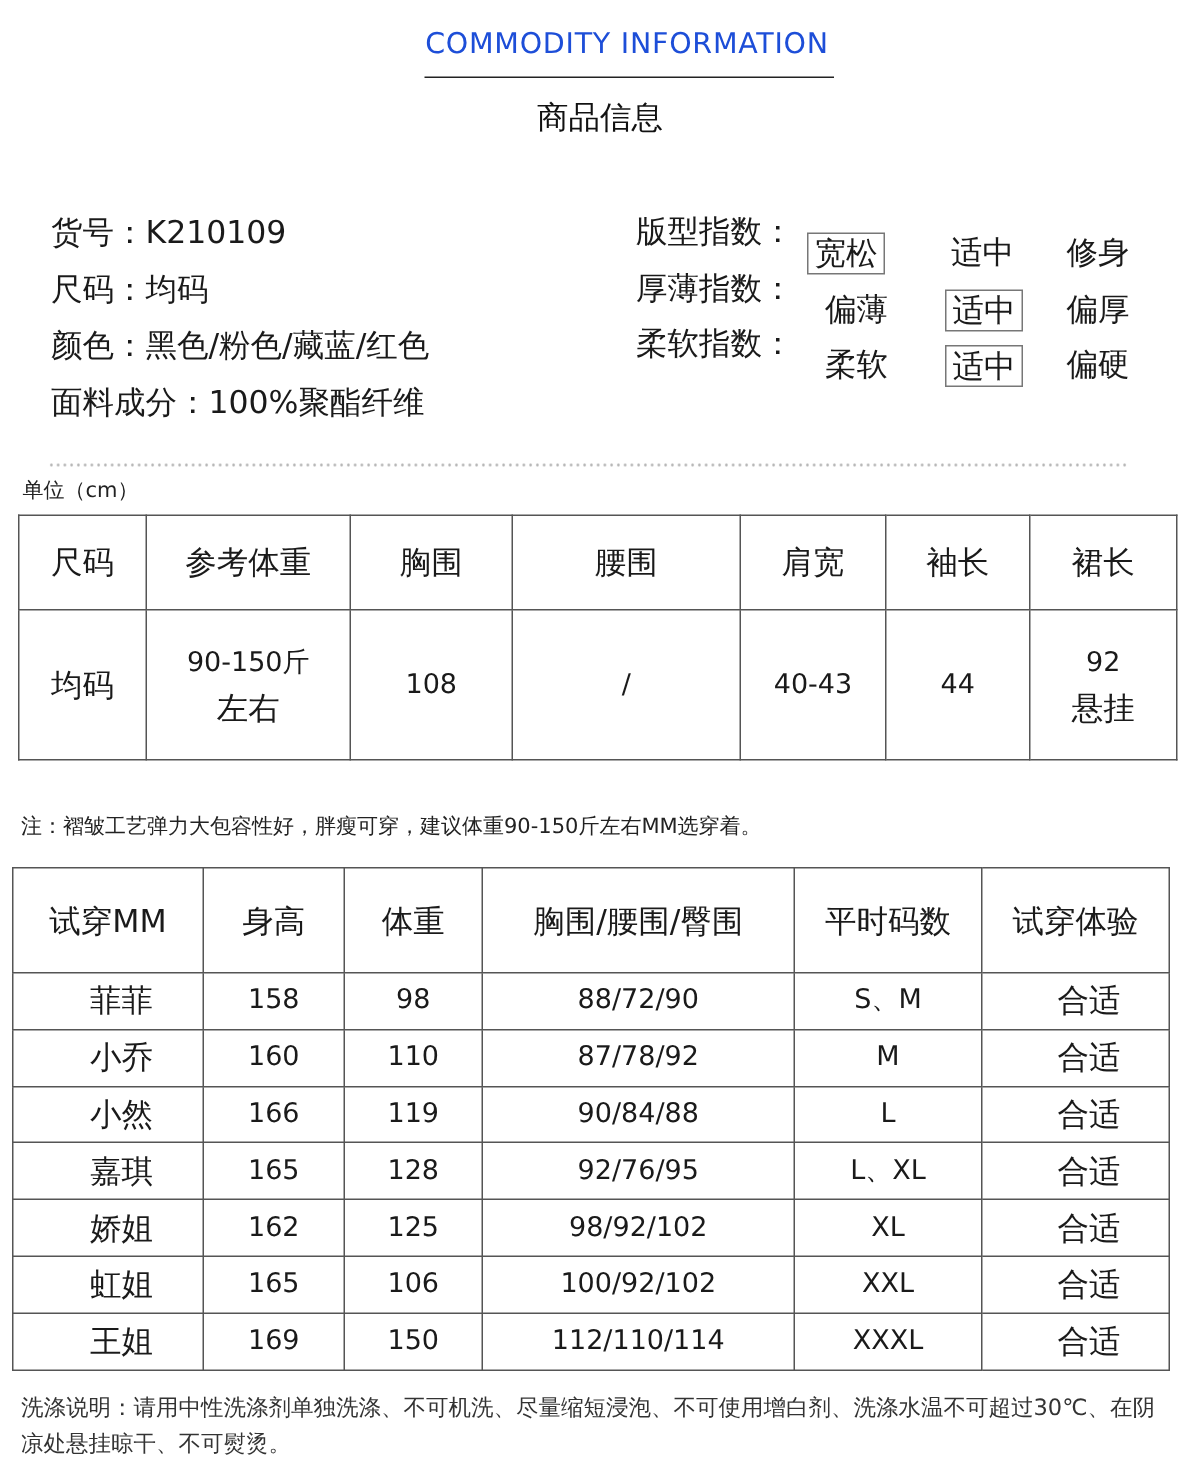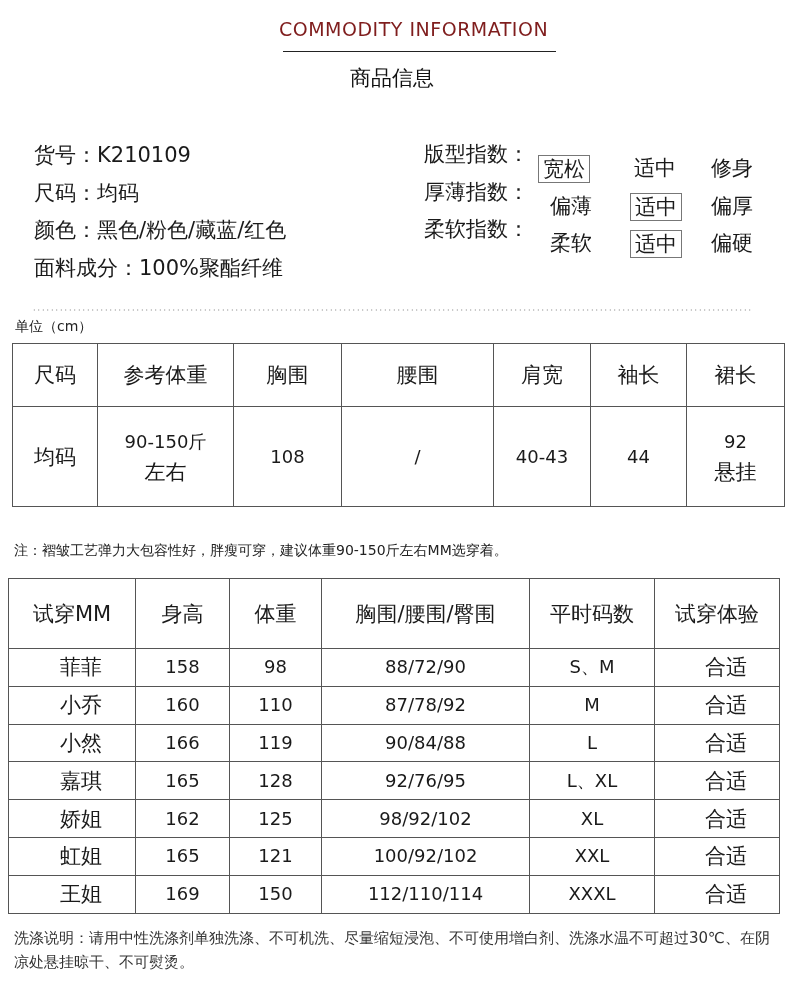--- a/index.html
+++ b/index.html
@@ -1,21 +1,21 @@
 <!DOCTYPE html>
 <html><head>
 <meta charset="utf-8">
 <style>
   * { box-sizing: border-box; margin: 0; padding: 0; }
   html, body { width: 790px; height: 981px; background: #ffffff; overflow: hidden; }
   body { position: relative; font-family: "DejaVu Sans", "Liberation Sans", sans-serif; color: #1a1a1a; }
 
-  .title-en { position: absolute; left: 279px; top: 18px; width: 278px; text-align: left; font-size: 19px; letter-spacing: 0.5px; color: #7f1d1d; }
+  .title-en { position: absolute; left: 279px; top: 18px; width: 278px; text-align: center; font-size: 19px; letter-spacing: 0.5px; color: #1d4ed8; }
   .title-rule { position: absolute; left: 283px; top: 51px; width: 273px; height: 1px; background: #222; }
-  .title-cn { position: absolute; left: 350px; top: 64px; width: 100px; font-size: 21px; color: #111; }
+  .title-cn { position: absolute; left: 350px; top: 64px; width: 100px; text-align: center; font-size: 21px; color: #111; }
 
   .spec-left { position: absolute; left: 34px; top: 140px; }
   .spec-left .row { height: 37.5px; font-size: 21px; line-height: 30px; white-space: nowrap; color: #1a1a1a; }
 
   .spec-right { position: absolute; left: 424px; top: 139px; }
   .idx-row { position: relative; height: 37.6px; font-size: 21px; line-height: 30px; white-space: nowrap; width: 360px; }
   .idx-row .lbl { position: absolute; left: 0; top: 0; }
   .idx-row .opt { position: absolute; top: 16px; height: 28px; line-height: 27px; padding: 0 4px; }
   .idx-row .opt.sel { border: 1px solid #777; }
   .o1 { left: 122px; }
@@ -177,21 +177,21 @@
     <td class="cn">娇姐</td>
     <td>162</td>
     <td>125</td>
     <td>98/92/102</td>
     <td>XL</td>
     <td class="cn">合适</td>
   </tr>
   <tr>
     <td class="cn">虹姐</td>
     <td>165</td>
-    <td>121</td>
+    <td>106</td>
     <td>100/92/102</td>
     <td>XXL</td>
     <td class="cn">合适</td>
   </tr>
   <tr>
     <td class="cn">王姐</td>
     <td>169</td>
     <td>150</td>
     <td>112/110/114</td>
     <td>XXXL</td>

